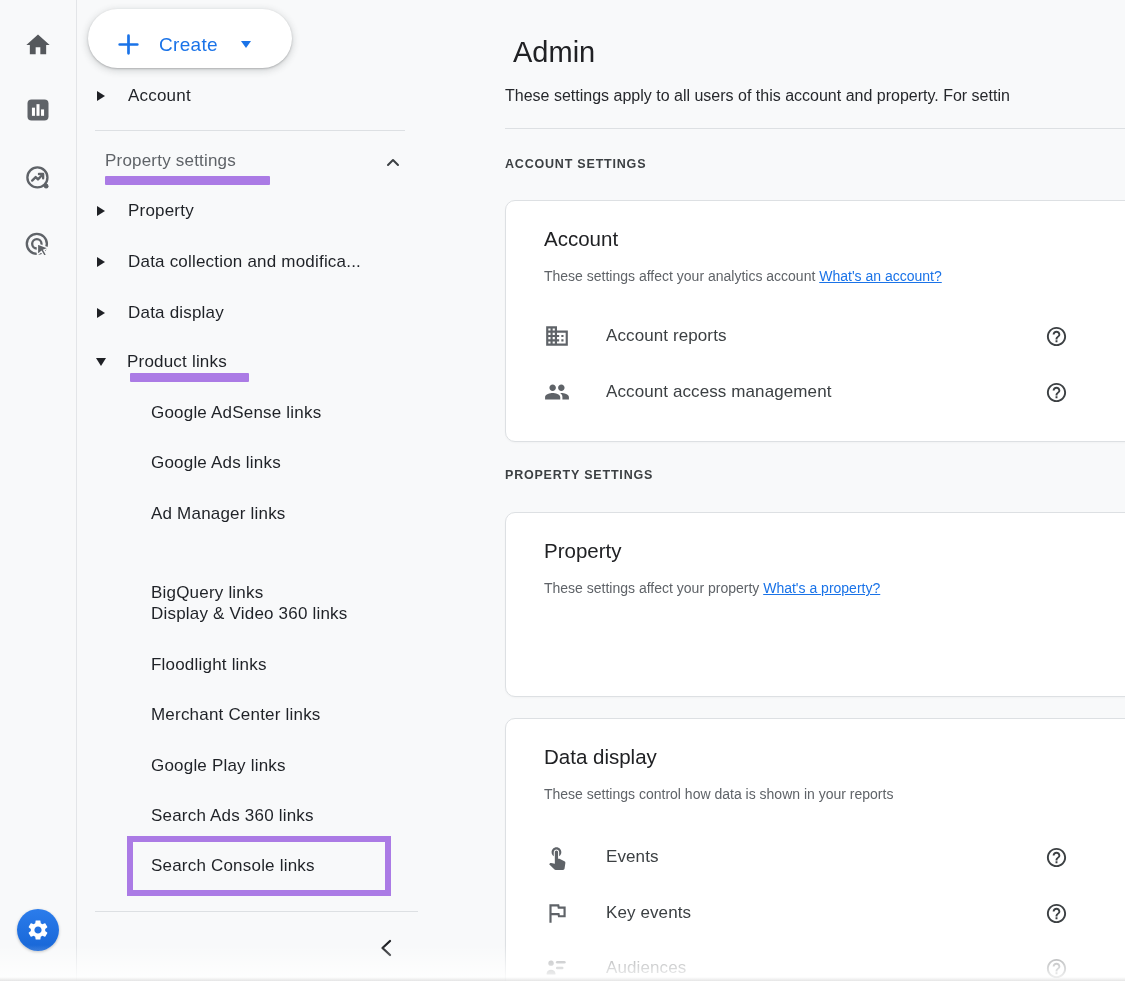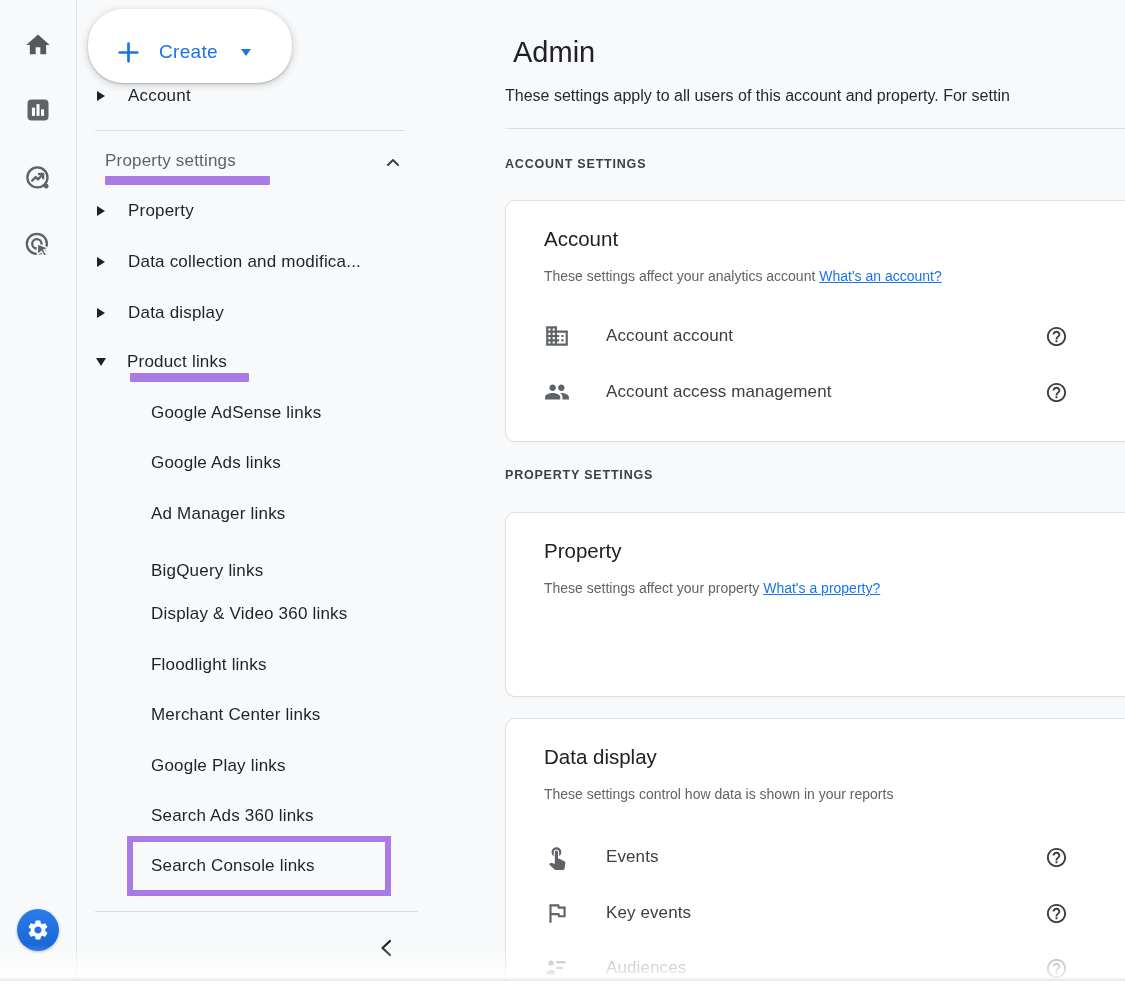--- a/index.html
+++ b/index.html
@@ -9,21 +9,21 @@
   
   .rail{position:absolute;left:0;top:0;width:76px;height:100%;border-right:1px solid #e3e5e8;background:#f8f9fa}
   .rail-icon{position:absolute;left:24px;width:28px;height:28px;cursor:pointer}
   .rail-icon svg{width:28px;height:28px;display:block}
   .gear-wrap{position:absolute;left:17px;top:909px;width:42px;height:42px;border-radius:50%;
     background:linear-gradient(180deg,#2b7ceb,#1766d6);display:flex;align-items:center;justify-content:center;
     box-shadow:0 1px 3px rgba(0,0,0,.25);cursor:pointer}
   .gear-wrap svg{width:24px;height:24px}
 
   
-  .create-btn{position:absolute;left:88px;top:9px;width:204px;height:74px;border:none;border-radius:35px;
+  .create-btn{position:absolute;left:88px;top:9px;width:204px;height:59px;border:none;border-radius:35px;
     background:#fff;box-shadow:0 1px 2px rgba(60,64,67,.3),0 2px 6px 2px rgba(60,64,67,.15);
     display:flex;align-items:center;padding:12px 0 0 27px;cursor:pointer;font-family:inherit}
   .create-btn svg{width:27px;height:27px;flex:none}
   .create-label{font-size:19px;font-weight:500;color:#1a73e8;margin-left:17px;letter-spacing:.3px}
   .caret-down{width:0;height:0;border-top:7px solid #1a73e8;border-left:5.5px solid transparent;border-right:5.5px solid transparent;margin-left:23px}
 
   .tree-item{position:absolute;display:flex;align-items:center;height:26px;cursor:pointer}
   .tree-item .lbl{font-size:17px;color:#1f2227;font-weight:500;letter-spacing:.2px;white-space:nowrap}
   .tri-r{width:0;height:0;border-left:8px solid #1f2125;border-top:5px solid transparent;border-bottom:5px solid transparent;margin-right:23px;flex:none}
   .tri-d{width:0;height:0;border-top:8px solid #1f2125;border-left:5px solid transparent;border-right:5px solid transparent;margin-right:21px;flex:none}
@@ -150,21 +150,21 @@
 
   <div class="tree-item sub" style="left:151px;top:400px">
     <span class="lbl">Google AdSense links</span>
   </div>
   <div class="tree-item sub" style="left:151px;top:450px">
     <span class="lbl">Google Ads links</span>
   </div>
   <div class="tree-item sub" style="left:151px;top:501px">
     <span class="lbl">Ad Manager links</span>
   </div>
-  <div class="tree-item sub" style="left:151px;top:558px">
+  <div class="tree-item sub" style="left:151px;top:580px">
     <span class="lbl">BigQuery links</span>
   </div>
   <div class="tree-item sub" style="left:151px;top:601px">
     <span class="lbl">Display &amp; Video 360 links</span>
   </div>
   <div class="tree-item sub" style="left:151px;top:652px">
     <span class="lbl">Floodlight links</span>
   </div>
   <div class="tree-item sub" style="left:151px;top:702px">
     <span class="lbl">Merchant Center links</span>
@@ -199,21 +199,21 @@
       <div class="card-title">Account</div>
       <div class="card-desc">
         <span>These settings affect your analytics account </span><a>What's an account?</a>
       </div>
       <div class="crow" style="top:118px">
         <span class="crow-icon">
           <svg viewBox="0 0 24 24">
               <path fill="#5f6368" d="M12 7V3H2v18h20V7H12zM6 19H4v-2h2v2zm0-4H4v-2h2v2zm0-4H4V9h2v2zm0-4H4V5h2v2zm4 12H8v-2h2v2zm0-4H8v-2h2v2zm0-4H8V9h2v2zm0-4H8V5h2v2zm10 12h-8v-2h2v-2h-2v-2h2v-2h-2V9h8v10zm-2-8h-2v2h2v-2zm0 4h-2v2h2v-2z"></path>
             </svg>
         </span>
-        <span class="crow-label">Account account</span>
+        <span class="crow-label">Account reports</span>
         <span class="help">
           <svg viewBox="0 0 24 24">
               <path fill="#3c4043" d="M11 18h2v-2h-2v2zm1-16C6.48 2 2 6.48 2 12s4.48 10 10 10 10-4.48 10-10S17.52 2 12 2zm0 18c-4.41 0-8-3.59-8-8s3.59-8 8-8 8 3.59 8 8-3.59 8-8 8zm0-14c-2.21 0-4 1.79-4 4h2c0-1.1.9-2 2-2s2 .9 2 2c0 2-3 1.75-3 5h2c0-2.25 3-2.5 3-5 0-2.21-1.79-4-4-4z"></path>
             </svg>
         </span>
       </div>
       <div class="crow" style="top:174px">
         <span class="crow-icon">
           <svg viewBox="0 0 24 24">
               <path fill="#5f6368" d="M16 11c1.66 0 2.99-1.34 2.99-3S17.66 5 16 5c-1.66 0-3 1.34-3 3s1.34 3 3 3zm-8 0c1.66 0 2.99-1.34 2.99-3S9.66 5 8 5C6.34 5 5 6.34 5 8s1.34 3 3 3zm0 2c-2.33 0-7 1.17-7 3.5V19h14v-2.5c0-2.33-4.67-3.5-7-3.5zm8 0c-.29 0-.62.02-.97.05 1.16.84 1.97 1.97 1.97 3.45V19h6v-2.5c0-2.33-4.67-3.5-7-3.5z"></path>

